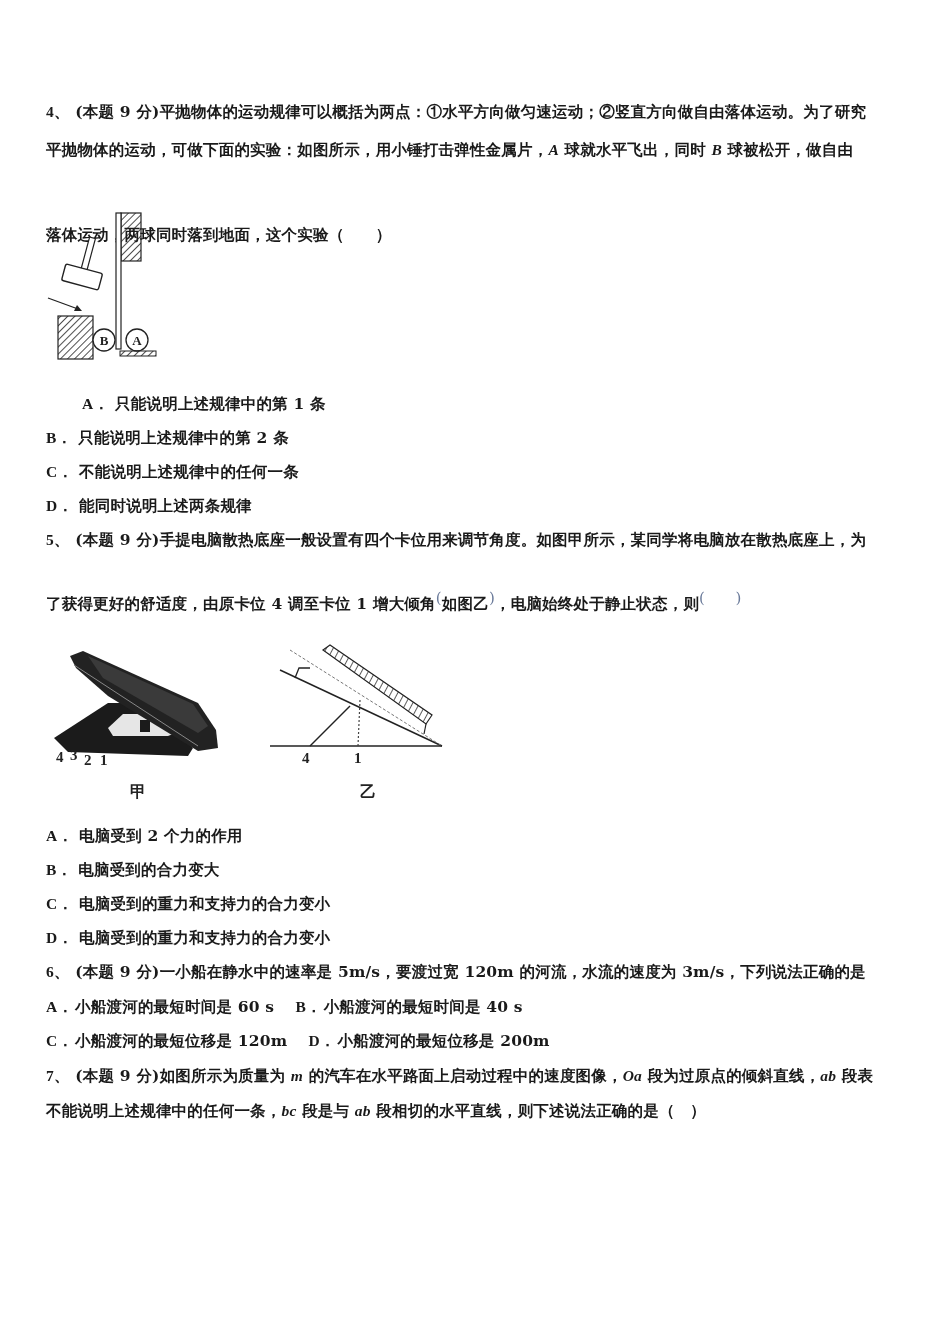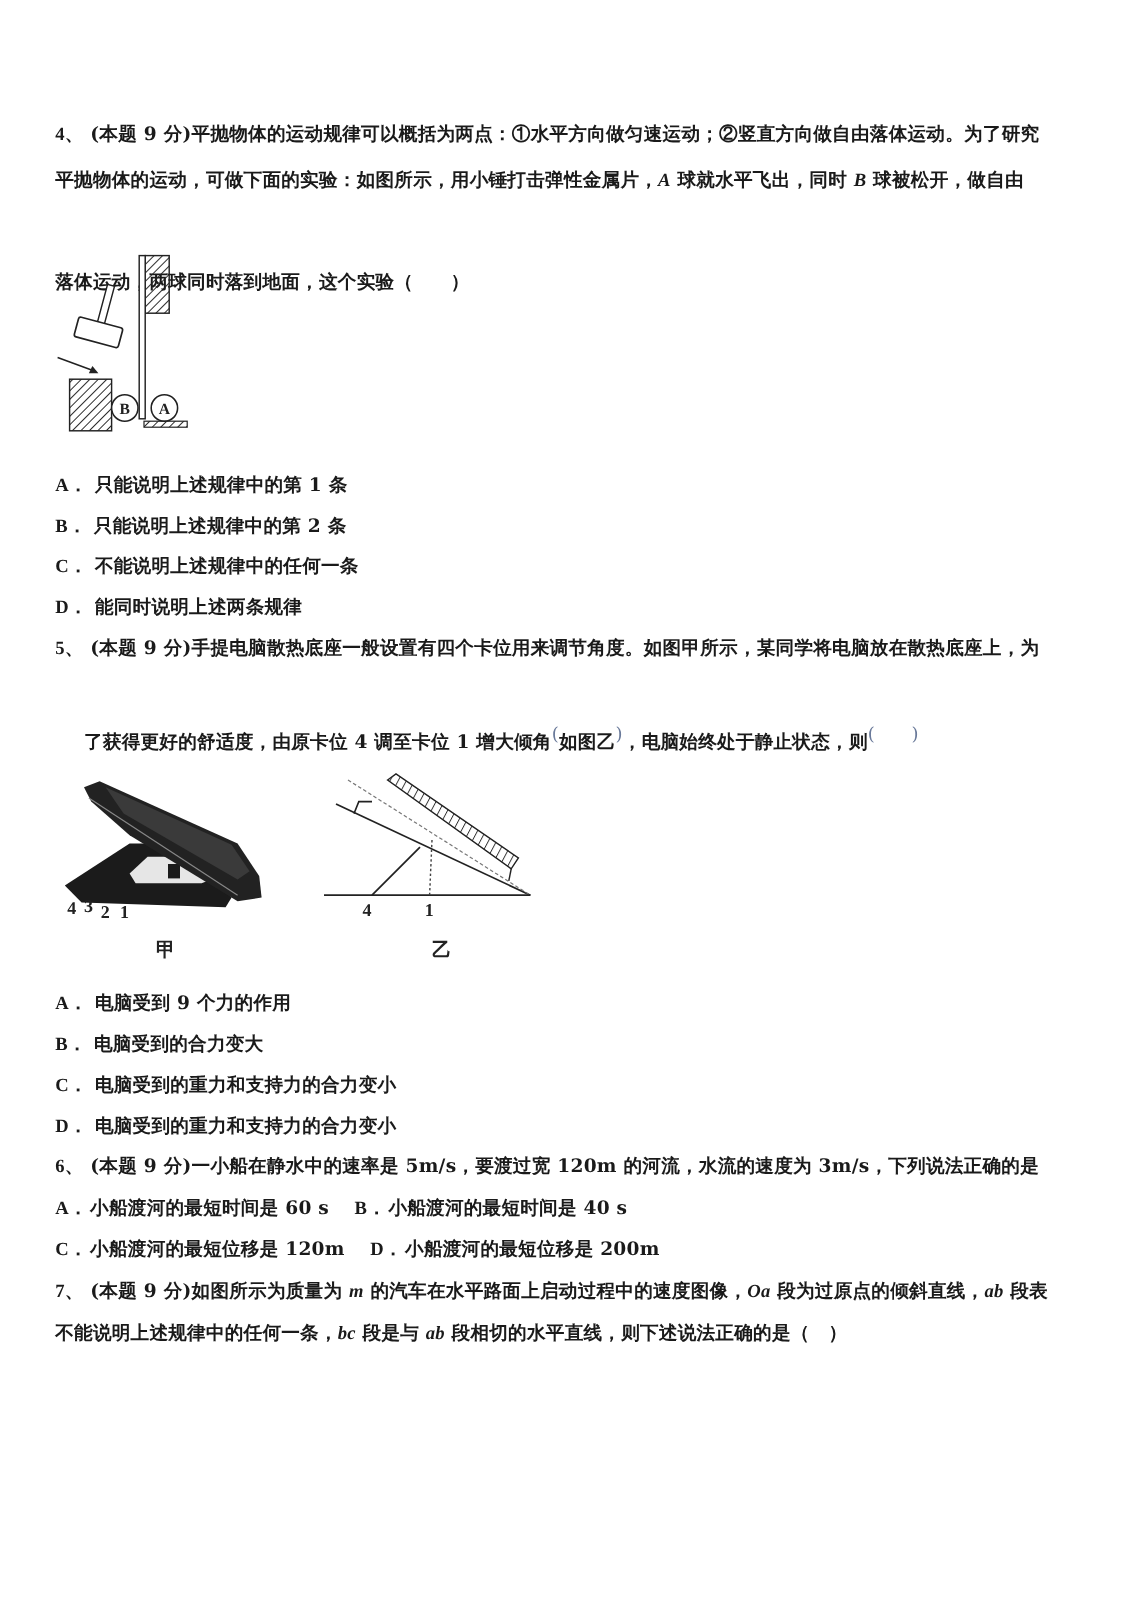--- a/index.html
+++ b/index.html
@@ -91,40 +91,40 @@
 
     <circle cx="58" cy="130" r="11" fill="#fff" stroke="#222" stroke-width="1.3"></circle>
     <text x="58" y="135" text-anchor="middle" font-family="Liberation Serif, serif" font-size="13" fill="#222">B</text>
 
     <circle cx="91" cy="130" r="11" fill="#fff" stroke="#222" stroke-width="1.3"></circle>
     <text x="91" y="135" text-anchor="middle" font-family="Liberation Serif, serif" font-size="13" fill="#222">A</text>
 
     <rect x="74" y="141" width="36" height="5" fill="url(#hatch)" stroke="#222" stroke-width="1"></rect>
   </svg>
 
-  <div class="line" style="top:394px;">
+  <div class="line" style="top:394px;margin-left:36px;">
     <span class="opt-letter">A．</span><span>只能说明上述规律中的第 1 条</span>
   </div>
   <div class="line" style="top:428px;">
     <span class="opt-letter">B．</span><span>只能说明上述规律中的第 2 条</span>
   </div>
   <div class="line" style="top:462px;">
     <span class="opt-letter">C．</span><span>不能说明上述规律中的任何一条</span>
   </div>
   <div class="line" style="top:496px;">
     <span class="opt-letter">D．</span><span>能同时说明上述两条规律</span>
   </div>
 </div>
 
 <div>
   <div class="line" style="top:530px;">
     <span class="qnum">5、</span>
     <span>(本题 9 分)</span><span>手提电脑散热底座一般设置有四个卡位用来调节角度。如图甲所示，某同学将电脑放在散热底座上，为</span>
   </div>
-  <div class="line" style="top:608px;margin-left:24px;">
+  <div class="line" style="top:594px;">
     <span>了获得更好的舒适度，由原卡位 4 调至卡位 1 增大倾角</span><span class="paren-small">(</span><span>如图乙</span><span class="paren-small">)</span><span>，电脑始终处于静止状态，则</span><span class="paren-small">(　　)</span>
   </div>
 
   <svg class="fig" style="left:48px; top:648px;" width="180" height="118" viewBox="0 0 180 118">
 
     <polygon points="6,90 60,55 100,55 145,100 140,108 20,104" fill="#1b1b1b"></polygon>
 
     <polygon points="60,80 75,66 108,66 130,84 120,88 65,88" fill="#e6e6e6"></polygon>
     <rect x="92" y="72" width="10" height="12" fill="#1b1b1b"></rect>
 
@@ -160,21 +160,21 @@
 
     <polygon points="55,8 62,3 164,73 158,82" fill="url(#hatch2)" stroke="#222" stroke-width="1.2"></polygon>
     <line x1="158" y1="82" x2="156" y2="92" stroke="#222" stroke-width="1.2"></line>
 
     <text x="34" y="121" font-family="Liberation Serif, serif" font-size="15" fill="#222">4</text>
     <text x="86" y="121" font-family="Liberation Serif, serif" font-size="15" fill="#222">1</text>
   </svg>
   <div class="fig-caption" style="left:360px; top:782px;">乙</div>
 
   <div class="line" style="top:826px;">
-    <span class="opt-letter">A．</span><span>电脑受到 9 个力的作用</span>
+    <span class="opt-letter">A．</span><span>电脑受到 2 个力的作用</span>
   </div>
   <div class="line" style="top:860px;">
     <span class="opt-letter">B．</span><span>电脑受到的合力变大</span>
   </div>
   <div class="line" style="top:894px;">
     <span class="opt-letter">C．</span><span>电脑受到的重力和支持力的合力变小</span>
   </div>
   <div class="line" style="top:928px;">
     <span class="opt-letter">D．</span><span>电脑受到的重力和支持力的合力变小</span>
   </div>

